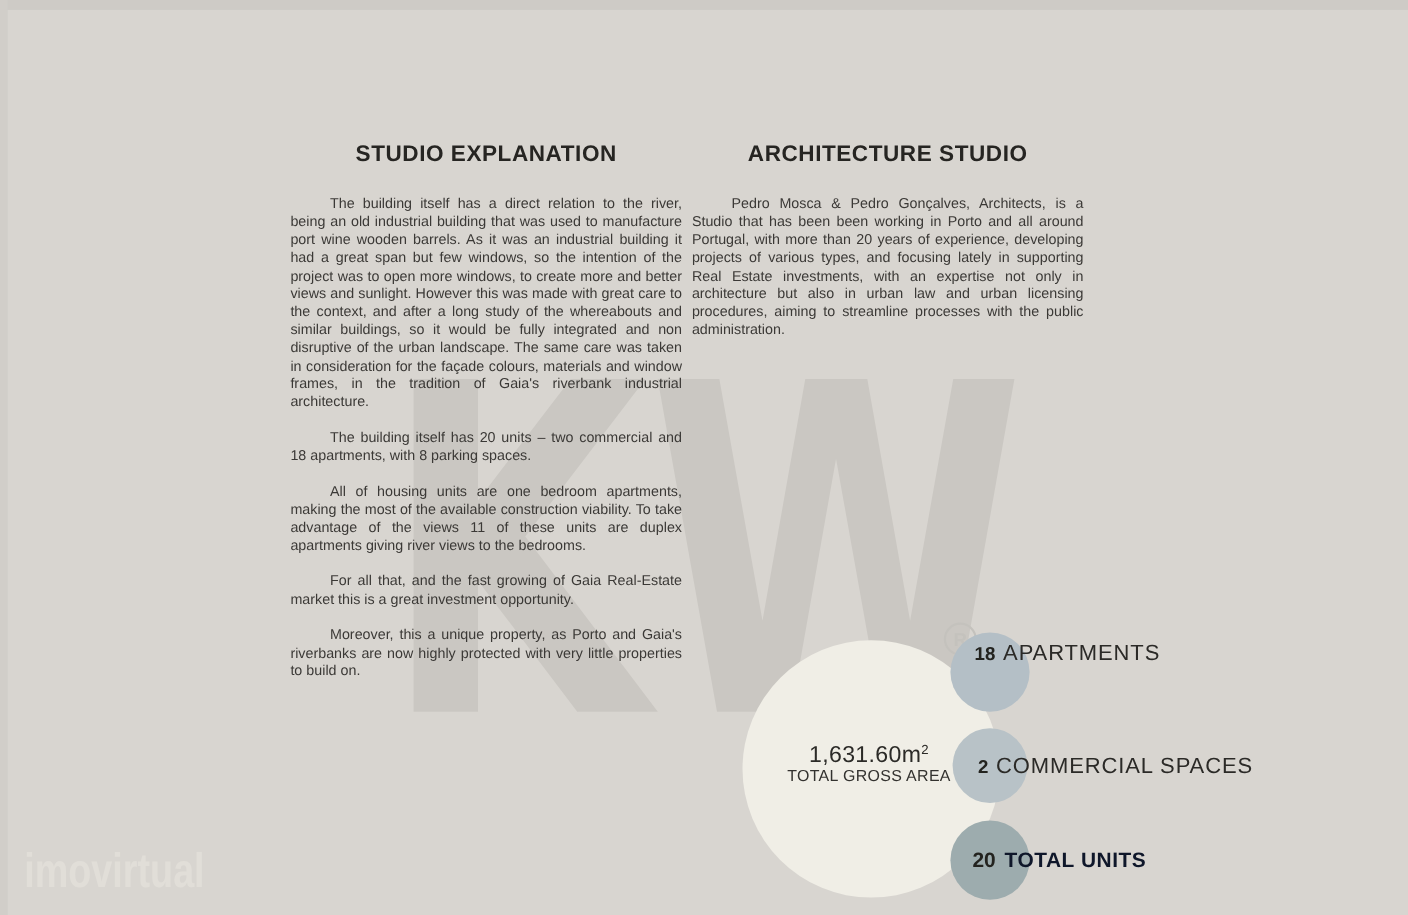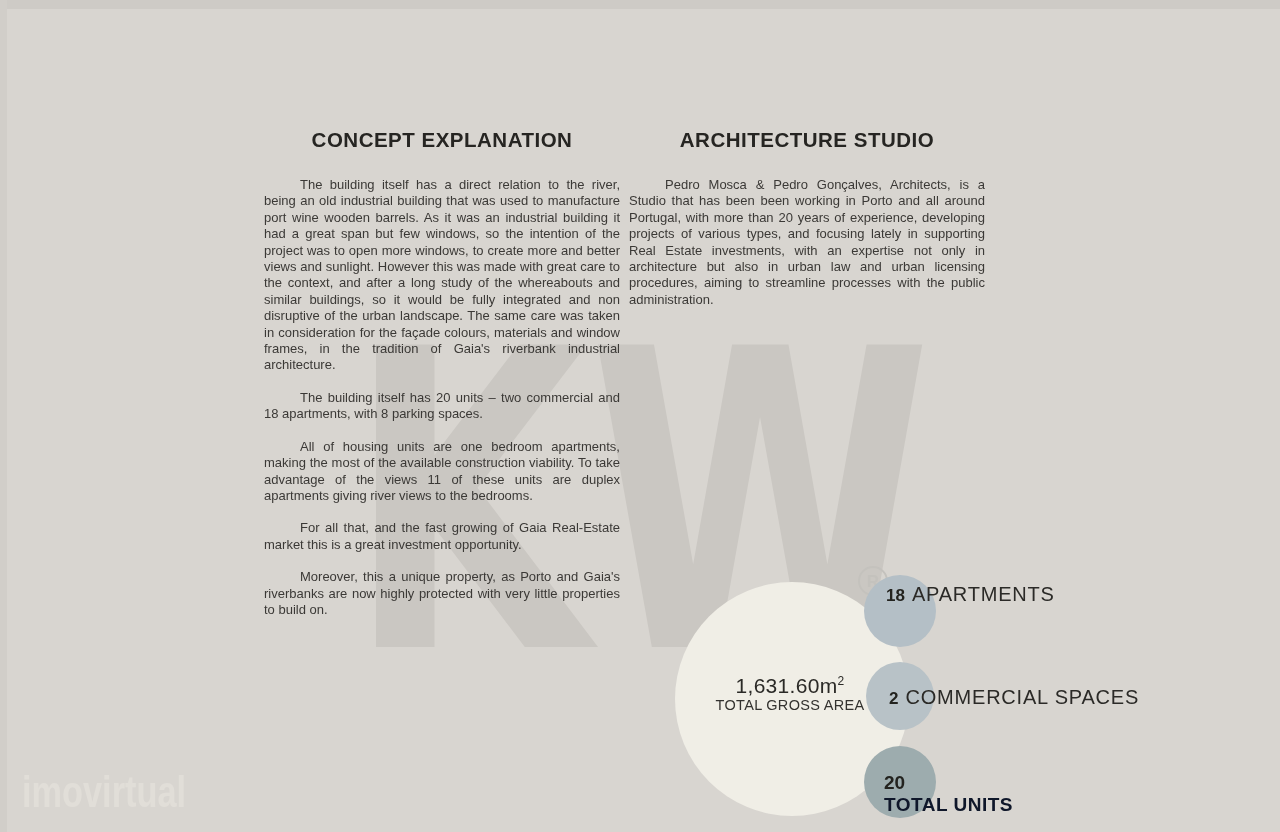--- a/index.html
+++ b/index.html
@@ -63,21 +63,21 @@
   .area-value{font-size:21px;font-weight:normal;letter-spacing:0.3px;line-height:22px;}
   .area-value sup{font-size:12px;}
   .area-label{font-size:14.5px;letter-spacing:0.3px;line-height:17px;color:#33322f;}
 
   
   .stat-row{position:absolute;height:24px;display:flex;align-items:baseline;white-space:nowrap;color:#23231f;}
   .stat-row .num{font-size:17px;font-weight:bold;margin-right:7px;}
   .stat-row .lbl{font-size:20px;letter-spacing:0.8px;color:#2b2a27;}
   .stat-row-apartments{left:886px;top:583px;}
   .stat-row-commercial{left:889px;top:686px;}
-  .stat-row-units{left:884px;top:772px;flex-direction:column;}
+  .stat-row-units{left:884px;top:772px;}
   .stat-row-units .num{font-size:19px;margin-right:8px;}
   .stat-row-units .lbl{font-size:19px;font-weight:bold;letter-spacing:0.5px;color:#0f172a;}
 
   
   .imovirtual{
     position:absolute;left:22px;top:770px;
     font-size:44px;font-weight:bold;line-height:44px;
     color:#e1ded8;letter-spacing:0;
     transform:scaleX(0.78);transform-origin:left center;
     white-space:nowrap;
@@ -98,21 +98,21 @@
   <div class="reg-mark">
     <span>R</span>
   </div>
 
   <div class="circle circle-big"></div>
   <div class="circle circle-apartments"></div>
   <div class="circle circle-commercial"></div>
   <div class="circle circle-units"></div>
 
   <section class="col col-left">
-    <h2>CONCEPT EXPLANATION</h2>
+    <h2>STUDIO EXPLANATION</h2>
     <p>The building itself has a direct relation to the river, being an old industrial building that was used to manufacture port wine wooden barrels. As it was an industrial building it had a great span but few windows, so the intention of the project was to open more windows, to create more and better views and sunlight. However this was made with great care to the context, and after a long study of the whereabouts and similar buildings, so it would be fully integrated and non disruptive of the urban landscape. The same care was taken in consideration for the façade colours, materials and window frames, in the tradition of Gaia's riverbank industrial architecture.</p>
     <p>The building itself has 20 units – two commercial and 18 apartments, with 8 parking spaces.</p>
     <p>All of housing units are one bedroom apartments, making the most of the available construction viability. To take advantage of the views 11 of these units are duplex apartments giving river views to the bedrooms.</p>
     <p>For all that, and the fast growing of Gaia Real-Estate market this is a great investment opportunity.</p>
     <p>Moreover, this a unique property, as Porto and Gaia's riverbanks are now highly protected with very little properties to build on.</p>
   </section>
 
   <section class="col col-right">
     <h2>ARCHITECTURE STUDIO</h2>
     <p>Pedro Mosca &amp; Pedro Gonçalves, Architects, is a Studio that has been been working in Porto and all around Portugal, with more than 20 years of experience, developing projects of various types, and focusing lately in supporting Real Estate investments, with an expertise not only in architecture but also in urban law and urban licensing procedures, aiming to streamline processes with the public administration.</p>

